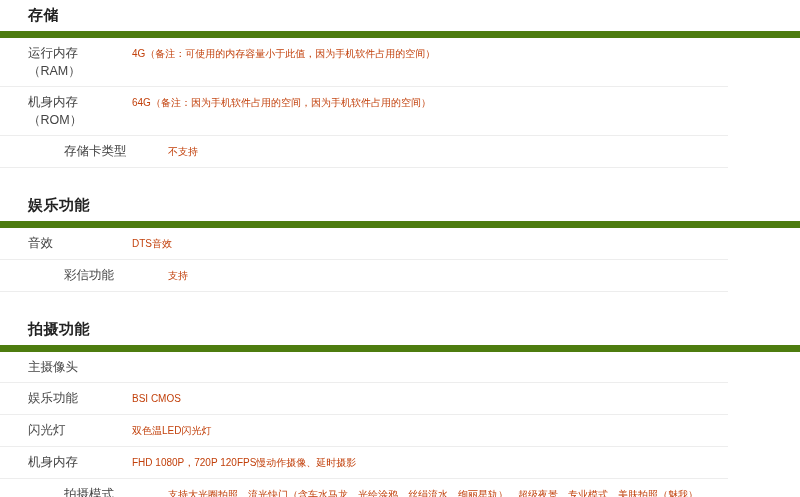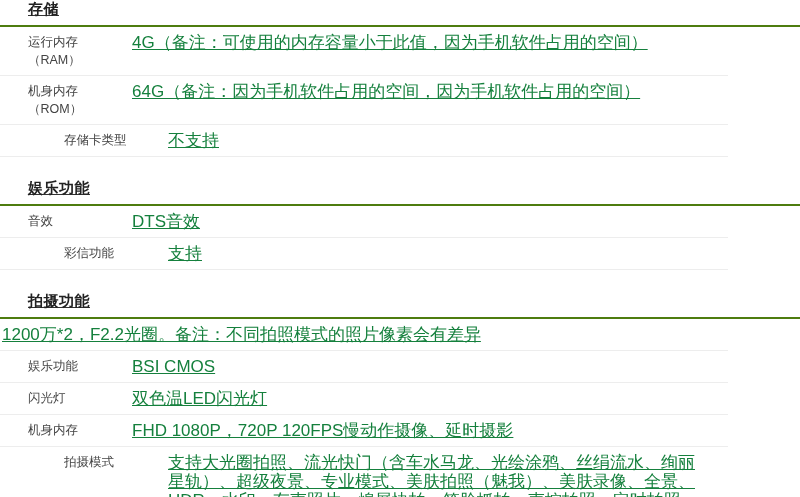--- a/index.html
+++ b/index.html
@@ -23,23 +23,22 @@
     width: 800px;
   }
   .section-title {
     font-size: 15px;
     font-weight: bold;
     color: #222222;
     padding: 0 0 6px 28px;
     letter-spacing: 0.5px;
   }
   .section-title-wrap {
-    border-bottom: 2px solid #4d7c0f;
-    padding-top: 0;
-    text-decoration: underline;
+    border-bottom: 7px solid #4d7c0f;
+    padding-top: 6px;
   }
   .rows {
     width: 728px;
   }
   .row {
     display: flex;
     align-items: flex-start;
     border-bottom: 1px solid #ededed;
     min-height: 28px;
   }
@@ -52,25 +51,24 @@
     min-width: 130px;
     padding: 6px 0 6px 28px;
     font-size: 12.5px;
     color: #444444;
     line-height: 18px;
     box-sizing: border-box;
   }
   .row-value {
     flex: 1;
     padding: 6px 20px 6px 2px;
-    font-size: 17px;
-    color: #15803d;
+    font-size: 10px;
+    color: #c2410c;
     line-height: 19px;
     box-sizing: border-box;
-    text-decoration: underline;
   }
   .gap {
     height: 22px;
     width: 800px;
   }
 </style>
 </head>
 <body>
 
 <div class="spec-page">
@@ -114,21 +112,21 @@
   </div>
 
   <div class="gap"></div>
 
   <div class="section">
     <div class="section-title-wrap">
       <div class="section-title">拍摄功能</div>
     </div>
     <div class="rows">
       <div class="row">
-        <div class="row-value">1200万*2，F2.2光圈。备注：不同拍照模式的照片像素会有差异</div>
+        <div class="row-label">主摄像头</div>
       </div>
       <div class="row">
         <div class="row-label">娱乐功能</div>
         <div class="row-value">BSI CMOS</div>
       </div>
       <div class="row">
         <div class="row-label">闪光灯</div>
         <div class="row-value">双色温LED闪光灯</div>
       </div>
       <div class="row">

